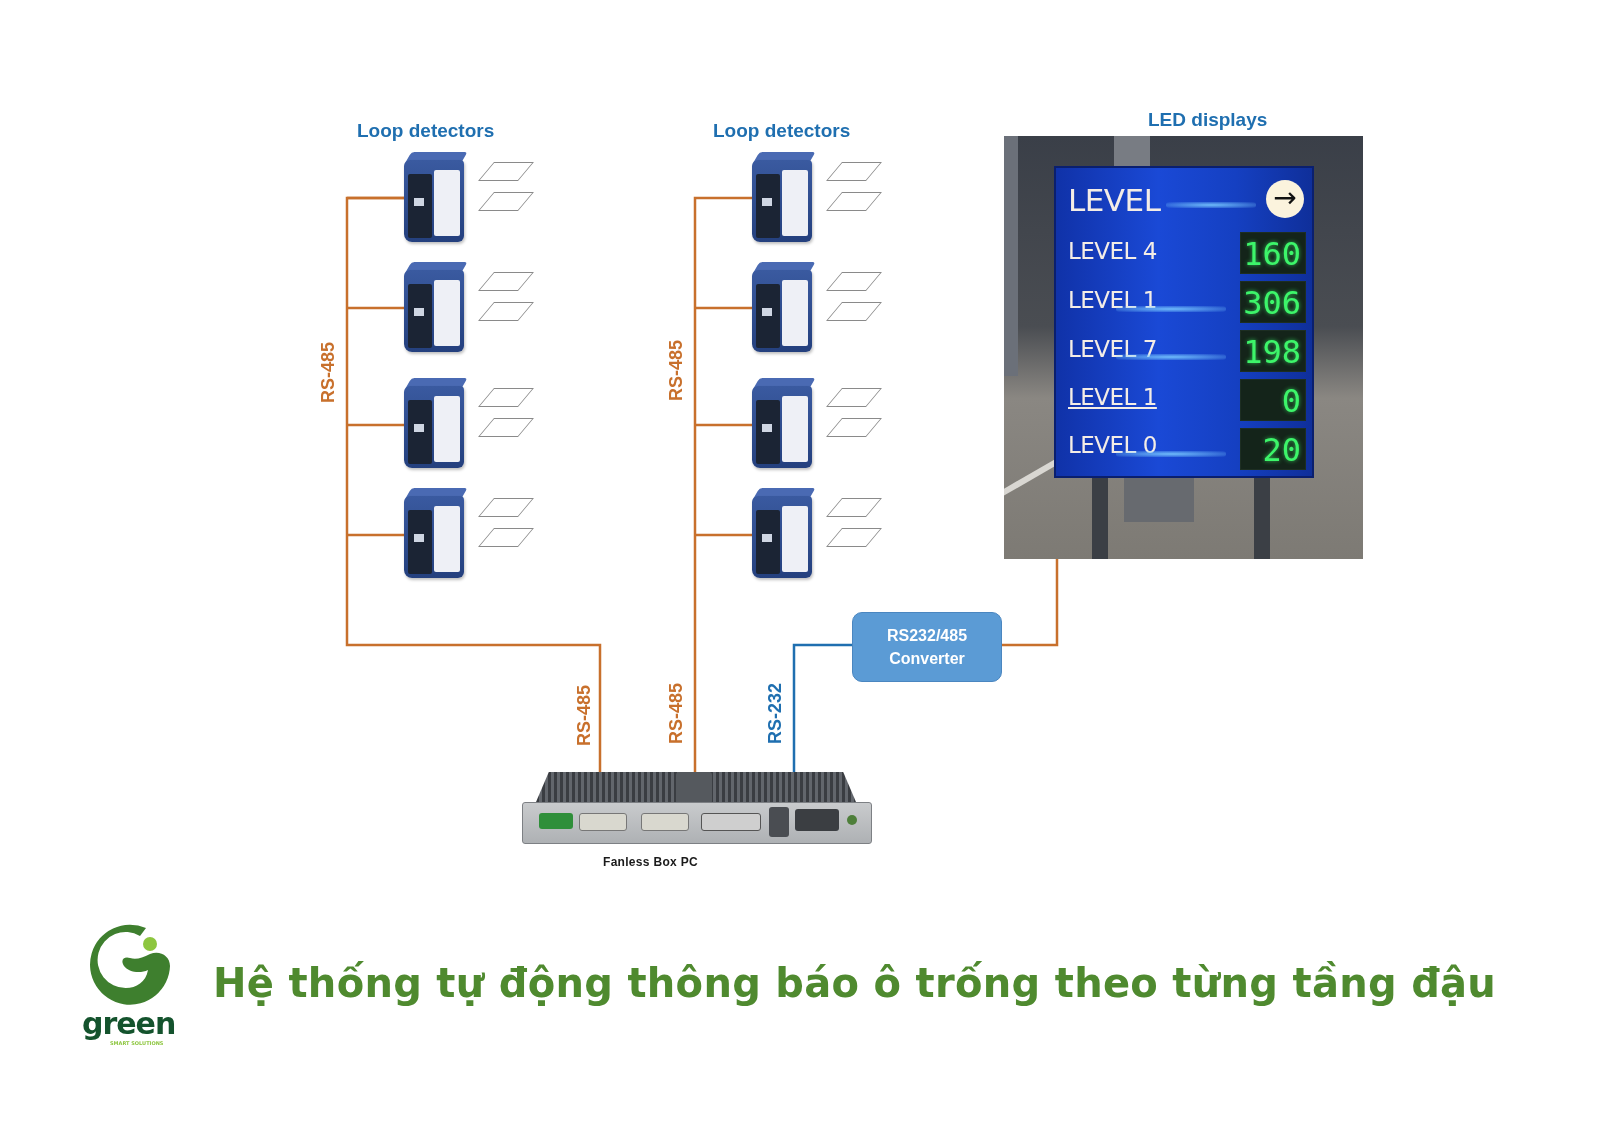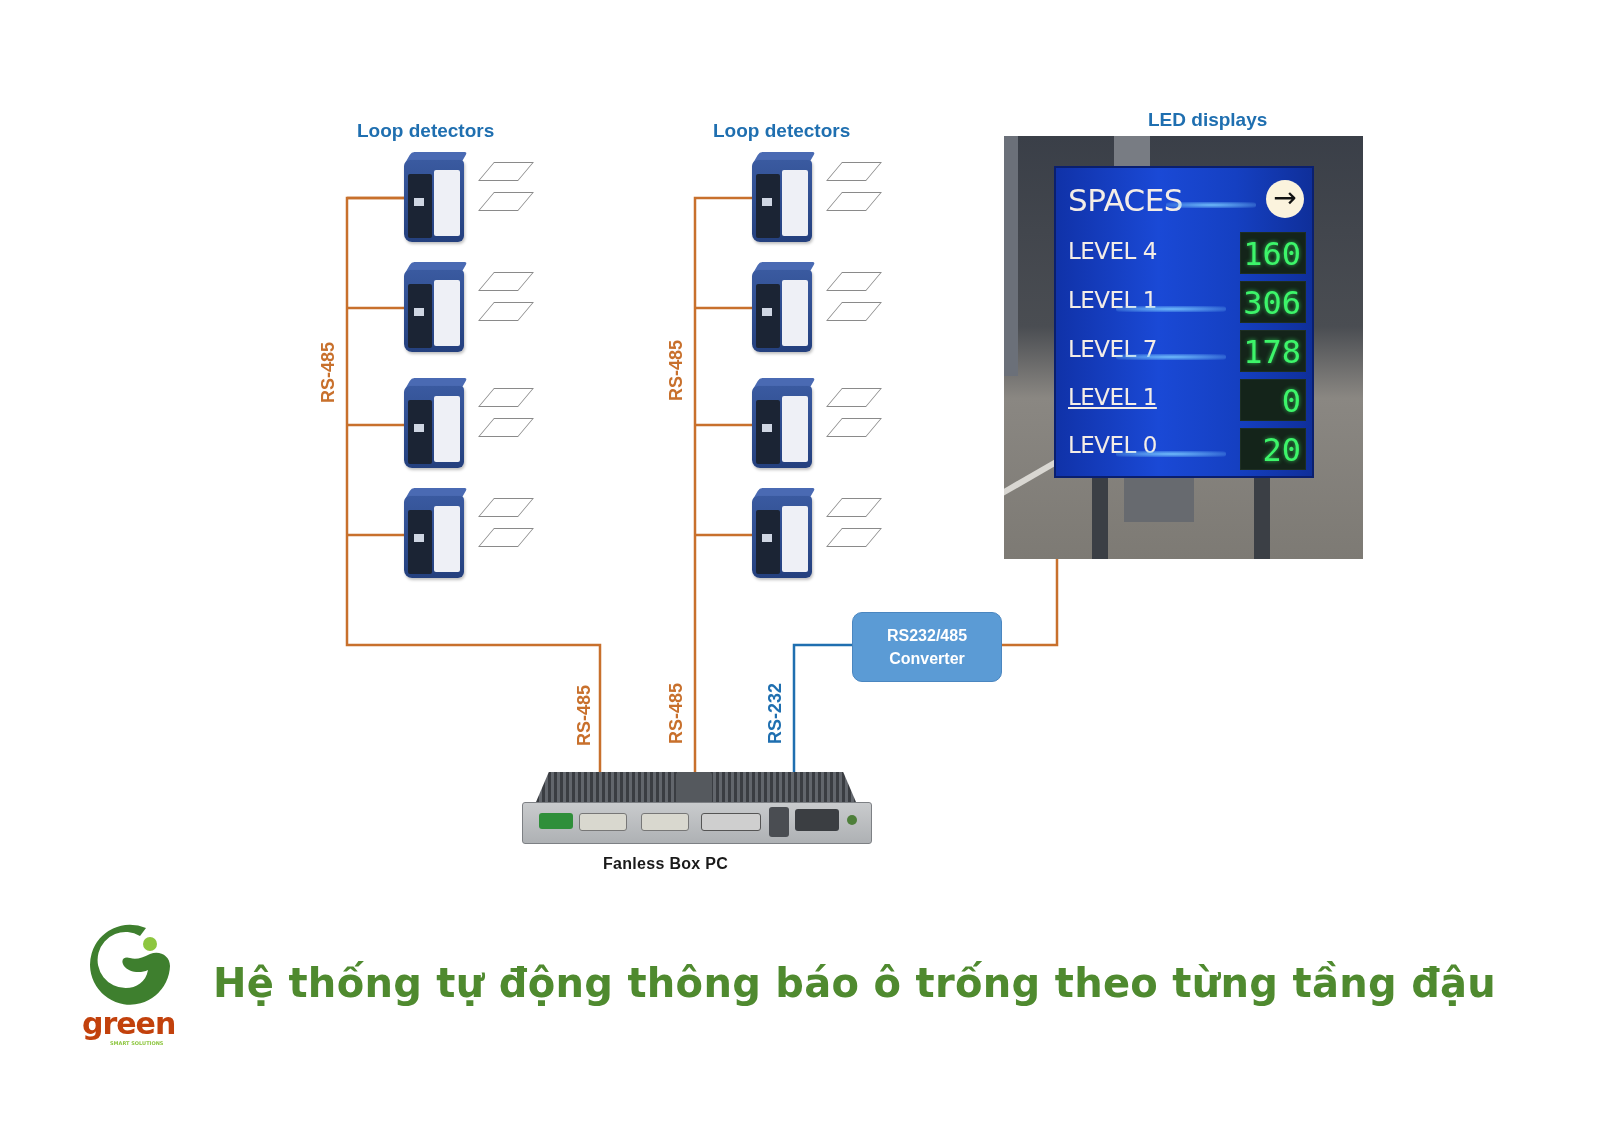--- a/index.html
+++ b/index.html
@@ -99,27 +99,27 @@
     background: repeating-linear-gradient(90deg, #3a3d42 0 3px, #62666c 3px 6px);
     clip-path: polygon(4% 0, 96% 0, 100% 100%, 0 100%);
   }
   .pc-center { position: absolute; left: 154px; top: 0; width: 36px; height: 32px; background: #55595e; border-radius: 3px; }
   .pc-front {
     position: absolute; left: 0; top: 30px; width: 348px; height: 40px;
     background: linear-gradient(180deg, #c9cbcd, #aeb1b4); border: 1px solid #7d8084; border-radius: 3px;
   }
   .port { position: absolute; top: 10px; height: 16px; border-radius: 3px; }
   .pc-label {
-    position: absolute; left: 603px; top: 855px; font-weight: bold; font-size: 16px; color: #1a1a1a;
+    position: absolute; left: 603px; top: 855px; font-weight: bold; font-size: 12px; color: #1a1a1a;
     font-family: "Liberation Sans", sans-serif; white-space: nowrap; letter-spacing: 0.3px; text-align: right;
   }
   
   .logo { position: absolute; left: 80px; top: 914px; width: 96px; height: 132px; }
   .logo-word {
-    position: absolute; left: 2px; top: 92px; color: #c2410c; font-weight: bold; font-size: 30px;
+    position: absolute; left: 2px; top: 92px; color: #14532d; font-weight: bold; font-size: 30px;
     font-family: "DejaVu Sans", sans-serif; letter-spacing: -1px;
   }
   .logo-tag {
     position: absolute; left: 30px; top: 126px; color: #8dc63f; font-size: 5px; font-weight: bold;
     font-family: "DejaVu Sans", sans-serif; white-space: nowrap;
   }
   .title {
     position: absolute; left: 213px; top: 960px; color: #4f8a2f; font-weight: bold; font-size: 40px;
     font-family: "DejaVu Sans", sans-serif; white-space: nowrap; letter-spacing: 0.3px;
   }
@@ -235,34 +235,34 @@
 
 <div class="led-photo">
   <div class="pillar" style="left:0; top:0; width:14px; height:240px; background:#6b7079;"></div>
   <div class="pillar" style="left:110px; top:0; width:36px; height:30px; background:#787c83;"></div>
   <div class="road-line"></div>
   <div class="post" style="left:88px;"></div>
   <div class="post" style="left:250px;"></div>
   <div class="pillar" style="left:120px; top:330px; width:70px; height:56px; background:#676a6f;"></div>
 
   <div class="led-sign">
-    <div class="led-row" style="top:14px; font-size:31px;">SPACES</div>
+    <div class="led-row" style="top:14px; font-size:31px;">LEVEL</div>
     <div class="led-glow" style="top:34px; left:110px; width:90px;"></div>
     <div class="arrow-circle">→</div>
 
     <div class="led-row" style="top:70px;">LEVEL 4</div>
     <div class="led-counter" style="top:64px;">160</div>
 
     <div class="led-row" style="top:119px;">LEVEL 1</div>
     <div class="led-glow" style="top:138px;"></div>
     <div class="led-counter" style="top:113px;">306</div>
 
     <div class="led-row" style="top:168px;">LEVEL 7</div>
     <div class="led-glow" style="top:186px;"></div>
-    <div class="led-counter" style="top:162px;">178</div>
+    <div class="led-counter" style="top:162px;">198</div>
 
     <div class="led-row" style="top:216px;text-decoration:underline;">LEVEL 1</div>
     <div class="led-counter" style="top:211px;">0</div>
 
     <div class="led-row" style="top:264px;">LEVEL 0</div>
     <div class="led-glow" style="top:283px;"></div>
     <div class="led-counter" style="top:260px;">20</div>
   </div>
 </div>
 

